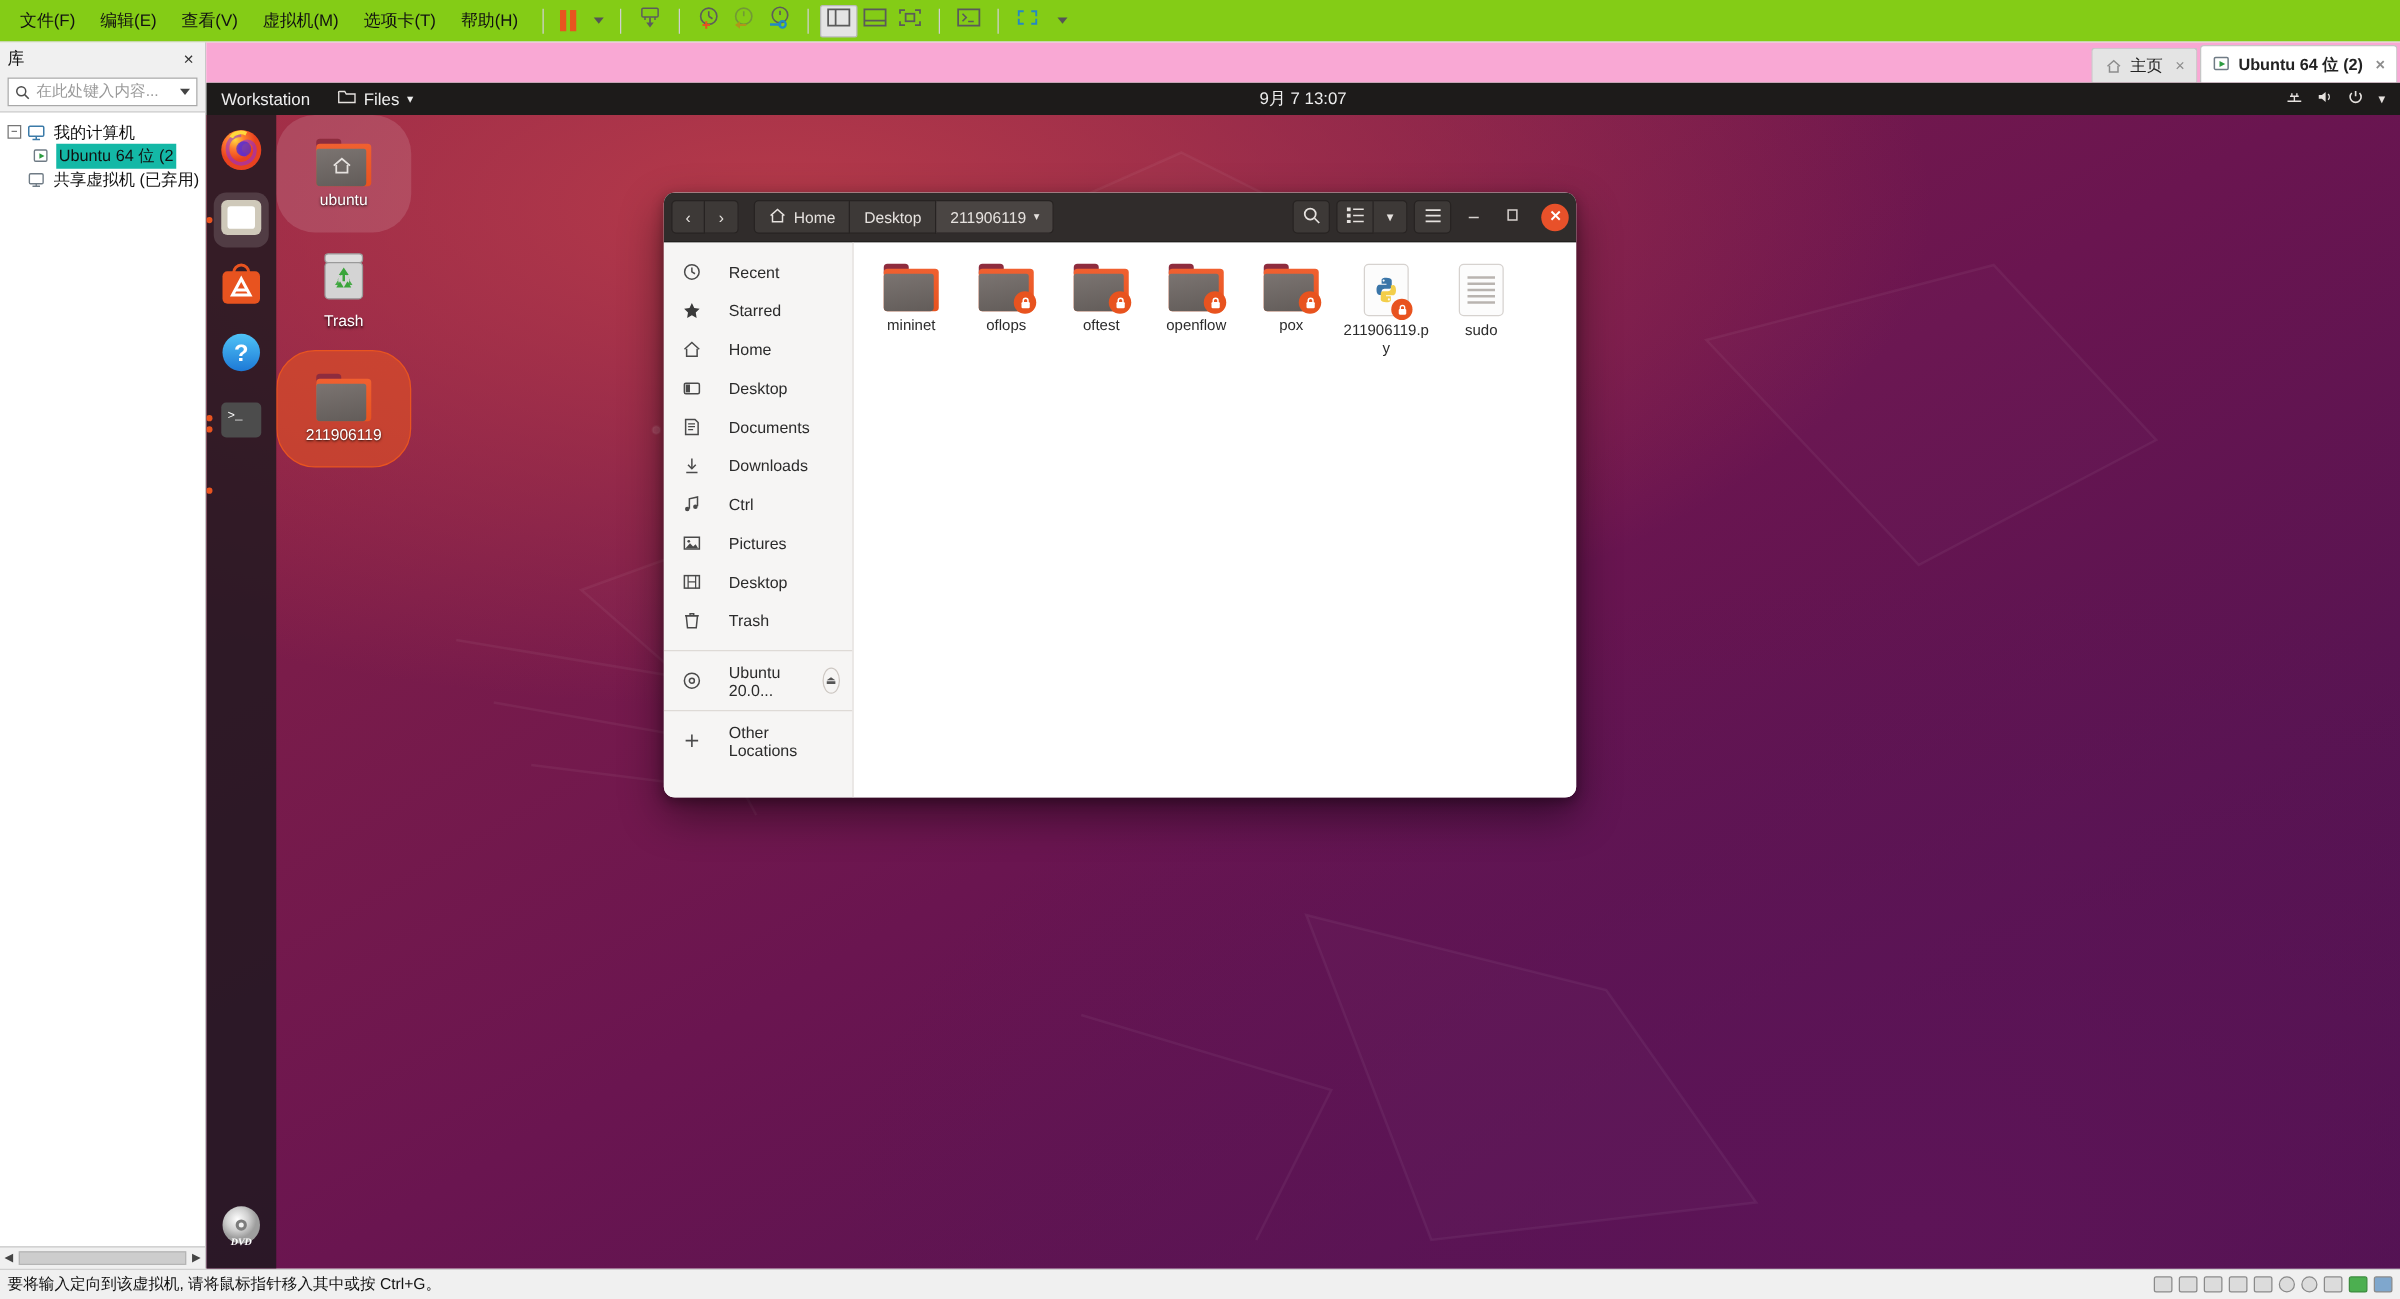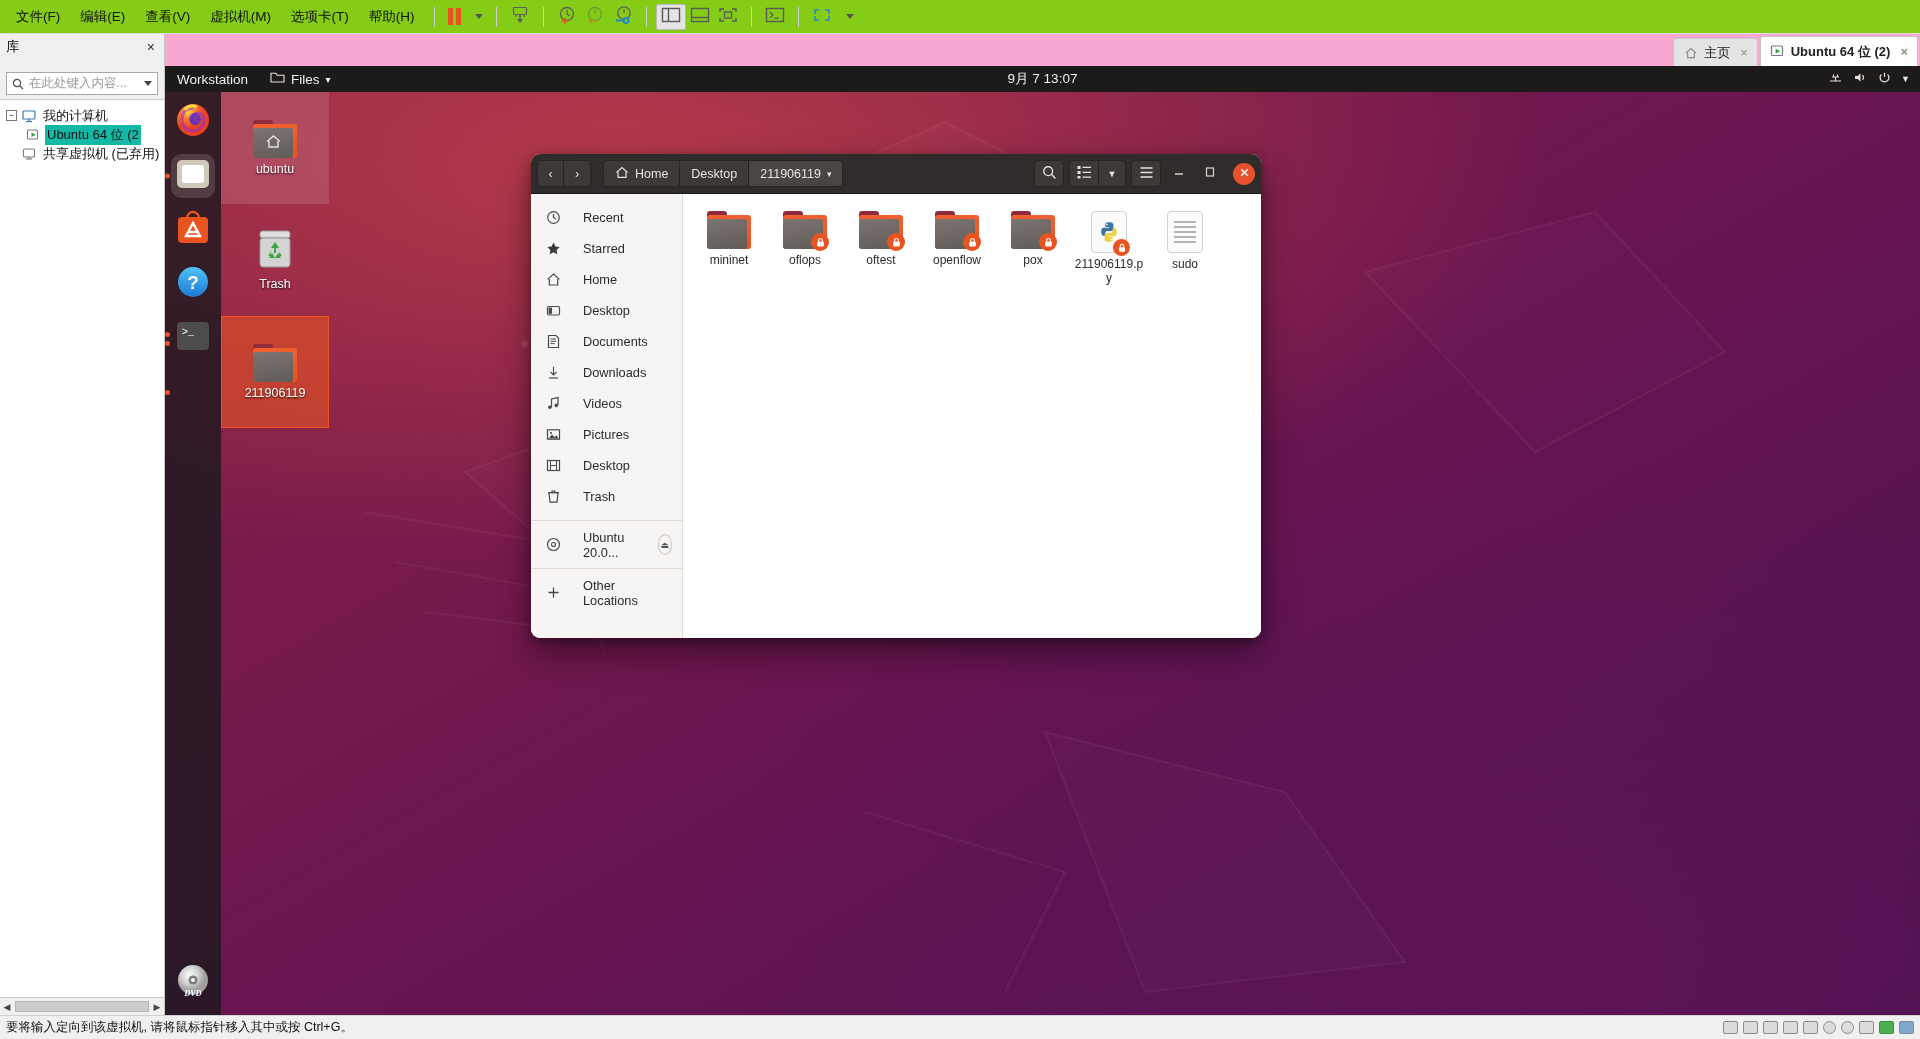--- a/index.html
+++ b/index.html
@@ -45,21 +45,21 @@
 
   
   .library {
     width: 165px; flex:0 0 165px; background:#f0f0f0; display:flex; flex-direction:column;
     border-right:1px solid #c8c8c8;
   }
   .library-header { height:26px; display:flex; align-items:center; padding:0 6px; background:#f0f0f0;}
   .library-title { font-size:13.5px; color:#111; flex:1 1 auto;}
   .library-close { font-size:14px; color:#333; padding:0 3px;}
   .library-search {
-    margin: 12px 6px 4px 6px; height:23px; background:#fff; border:1px solid #a8a8a8;
+    margin: 2px 6px 4px 6px; height:23px; background:#fff; border:1px solid #a8a8a8;
     display:flex; align-items:center; padding: 0 5px; gap:5px;
   }
   .library-search .ph { font-size:12.5px; color:#9a9a9a; flex:1 1 auto; white-space:nowrap; overflow:hidden;}
   .library-search .dd { width:0;height:0;border-left:4px solid transparent;border-right:4px solid transparent;border-top:5px solid #444; }
   .lib-tree { flex:1 1 auto; background:#fff; border-top:1px solid #c8c8c8; padding-top:6px; font-size:13px; color:#111; }
   .tree-row { display:flex; align-items:center; height:19px; padding-left:6px; white-space:nowrap; }
   .tree-row.lvl2 { padding-left:26px; }
   .tree-row.selected > .tree-label { background:#14b8a6;text-align:center; }
   .expander { width:11px; height:11px; border:1px solid #767676; background:#fff; display:flex; align-items:center; justify-content:center; font-size:9px; line-height:1; color:#333; margin-right:5px; flex:0 0 auto;}
   .tree-icon { width:14px; height:14px; margin-right:5px; flex:0 0 auto; display:flex; align-items:center; justify-content:center;}
@@ -120,21 +120,21 @@
     content:''; position:absolute; left:-6px; top:calc(50% + 3px);
     width:5px; height:5px; border-radius:50%; background:#e95420;
   }
   .dock-item.focused { background:rgba(255,255,255,0.14); }
   .dock-dot-single { position:absolute; left:-6px; width:5px;height:5px;border-radius:50%;background:#e95420;}
   .dock-spacer { flex:1 1 auto; }
   .dock-bottom { padding-bottom:10px; display:flex; flex-direction:column; gap:10px; align-items:center;}
 
   
   .desk-icons { position:absolute; left:56px; top:0; width:108px; z-index:3; }
-  .desk-icon { width:108px; height:112px; display:flex; flex-direction:column; align-items:center; justify-content:center; gap:4px; }
+  .desk-icon { width:108px; height:94px; display:flex; flex-direction:column; align-items:center; justify-content:center; gap:4px;border-radius:31px; }
   .desk-icon.hl { background:rgba(255,255,255,0.13); }
   .desk-icon.sel { background:rgba(233,84,32,0.58); border:1px solid #e95420; }
   .desk-label { font-size:12.5px; color:#fff; text-shadow:0 1px 2px rgba(0,0,0,0.85); text-align:center; line-height:1.15; }
 
   
   .nautilus {
     position:absolute; left:366px; top:62px; width:730px; height:484px;
     background:#ffffff; border-radius:9px; overflow:hidden;
     box-shadow: 0 14px 34px rgba(0,0,0,0.45), 0 3px 9px rgba(0,0,0,0.3);
     display:flex; flex-direction:column; z-index:6;
@@ -712,21 +712,21 @@
                   <span>Downloads</span>
                 </div>
                 <div class="n-side-item">
                   <span class="n-side-ico">
                     <svg width="15" height="15" viewBox="0 0 15 15">
                         <path d="M5.5 11 V3 L12 1.6 V9" fill="none" stroke="#4a4a4a" stroke-width="1.2"></path>
                         <circle cx="3.8" cy="11.2" r="1.8" fill="#4a4a4a"></circle>
                         <circle cx="10.3" cy="9.4" r="1.8" fill="#4a4a4a"></circle>
                       </svg>
                   </span>
-                  <span>Videos</span>
+                  <span>Ctrl</span>
                 </div>
                 <div class="n-side-item">
                   <span class="n-side-ico">
                     <svg width="15" height="15" viewBox="0 0 15 15">
                         <rect x="1.5" y="2.8" width="12" height="9.4" fill="none" stroke="#4a4a4a" stroke-width="1.2"></rect>
                         <circle cx="5" cy="6" r="1.1" fill="#4a4a4a"></circle>
                         <path d="M2.5 11.5 L6 7.6 L8.5 10.2 L10.5 8.3 L12.5 11.5 Z" fill="#4a4a4a"></path>
                       </svg>
                   </span>
                   <span>Pictures</span>

